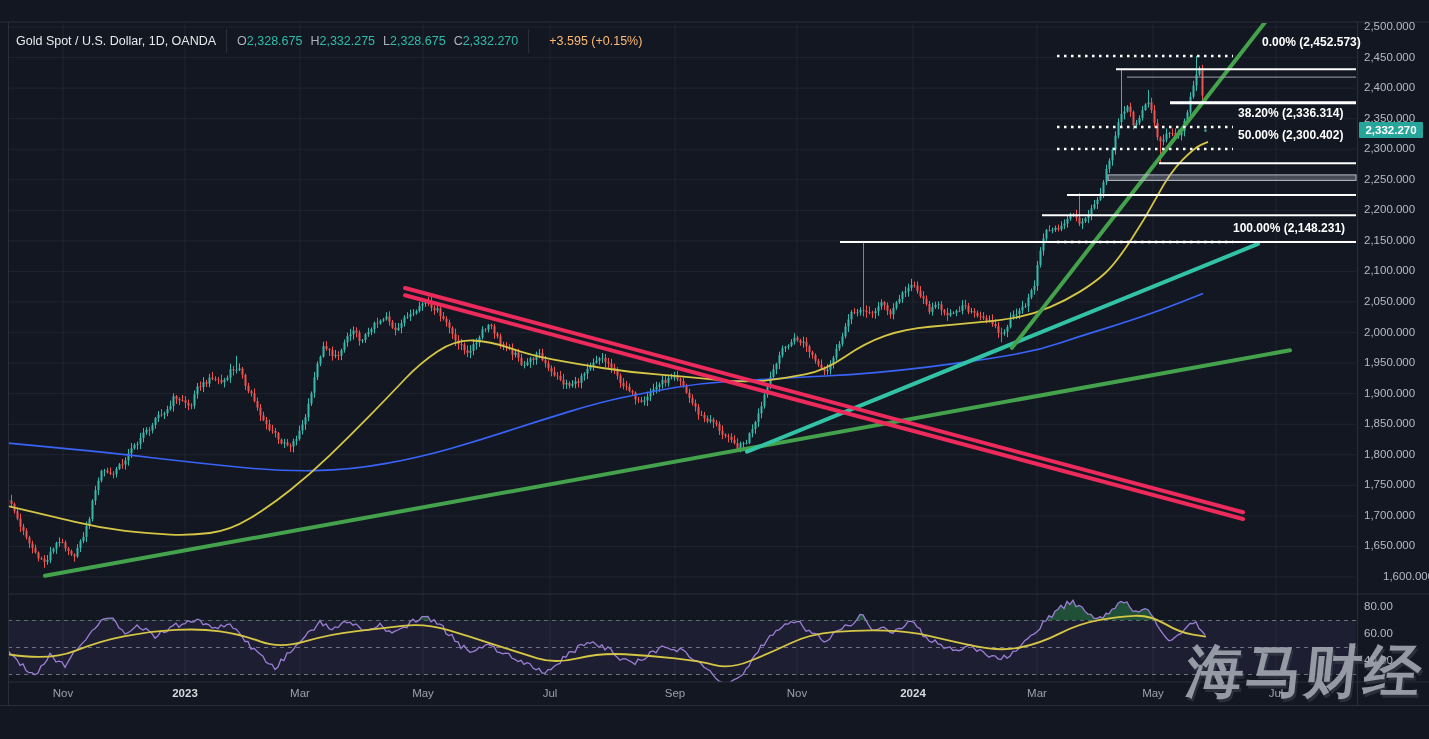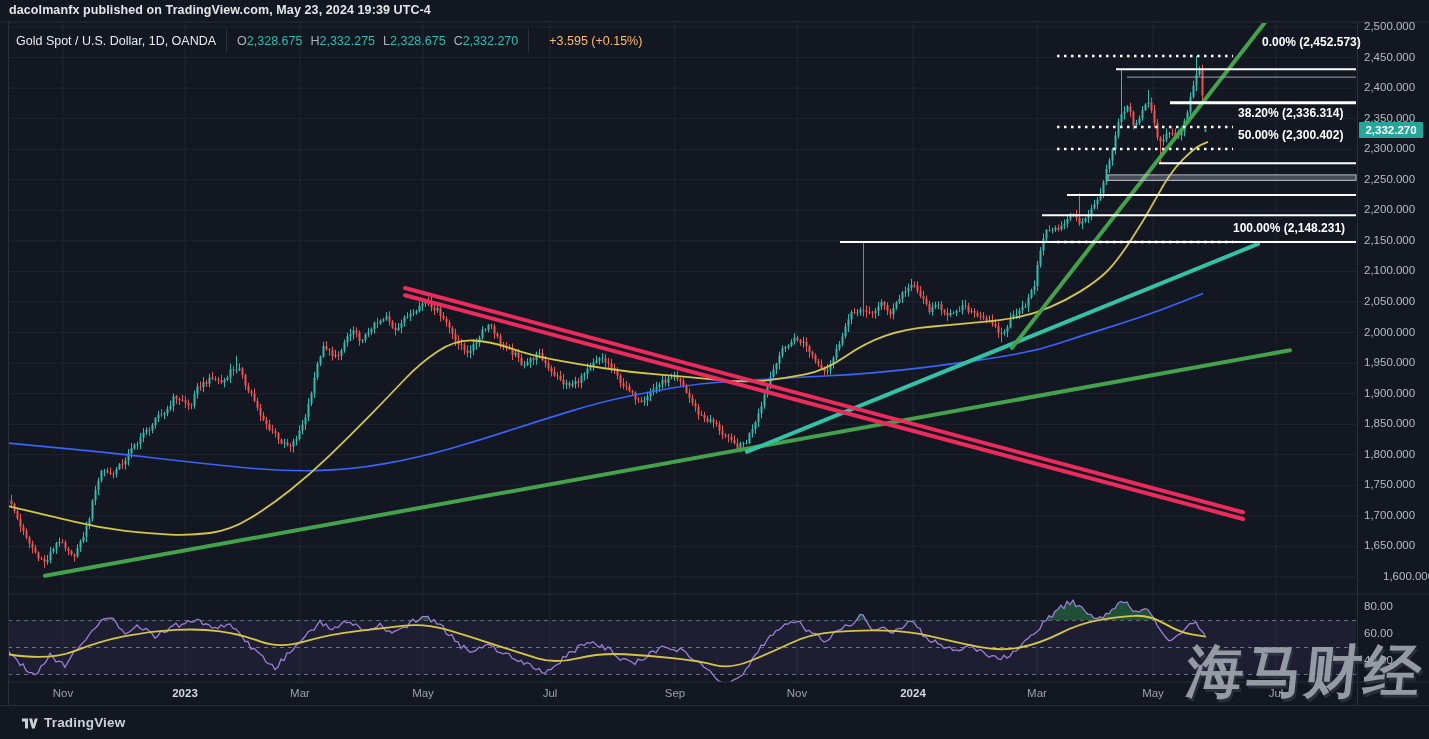--- a/index.html
+++ b/index.html
@@ -920,21 +920,20 @@
       <g>
         <line x1="0" y1="22" x2="1429" y2="22" stroke="#2a2e39" stroke-width="1"></line>
         <line x1="8" y1="594" x2="1429" y2="594" stroke="#2a2e39" stroke-width="1"></line>
         <line x1="8" y1="682" x2="1429" y2="682" stroke="#2a2e39" stroke-width="1"></line>
         <line x1="0" y1="705.5" x2="1429" y2="705.5" stroke="#2a2e39" stroke-width="1"></line>
         <line x1="8.5" y1="22" x2="8.5" y2="705" stroke="#2a2e39" stroke-width="1"></line>
         <line x1="1357.5" y1="22" x2="1357.5" y2="705" stroke="#2a2e39" stroke-width="1"></line>
       </g>
     </svg>
 
-  <div class="hdr">dacolmanfx published on TradingView.com, May 23, 2024 19:39 UTC-4</div>
 
   <div class="legend">
     <span class="ttl">Gold Spot / U.S. Dollar, 1D, OANDA</span>
     <span class="div"></span>
     <span class="k" style="margin-left:0">O</span>
       <span class="v">2,328.675</span>
     <span class="k">H</span>
       <span class="v">2,332.275</span>
     <span class="k">L</span>
       <span class="v">2,328.675</span>
@@ -979,24 +978,15 @@
       <div class="t-label" style="left: 1153px;">May</div>
       <div class="t-label" style="left: 1276px;">Jul</div>
       <div class="fib-label" style="left: 1238px; top: 34.9831px; padding-left: 24px;">0.00% (2,452.573)</div>
       <div class="fib-label" style="left: 1238px; top: 106.03px;">38.20% (2,336.314)</div>
       <div class="fib-label" style="left: 1238px; top: 127.976px;">50.00% (2,300.402)</div>
       <div class="fib-label" style="left: 1233px; top: 220.97px;">100.00% (2,148.231)</div>
     </div>
 
   <div class="badge" style="top: 121.501px;">2,332.270</div>
 
-  <div class="footer">
-    <div class="tv-logo">
-      <svg width="17" height="15" viewBox="0 0 17 15">
-        <polygon points="1,3.5 7,3.5 7,13.5 4,13.5 4,6.5 1,6.5" fill="#ccd0d7"></polygon>
-        <polygon points="8,3.5 11.2,3.5 12.4,9.2 13.8,3.5 16.8,3.5 13.6,13.5 11,13.5" fill="#ccd0d7"></polygon>
-      </svg>
-      <span class="tv-name">TradingView</span>
-    </div>
-  </div>
 
   <div class="wm1">海马财经</div>
 </div>
 
 </body></html>

